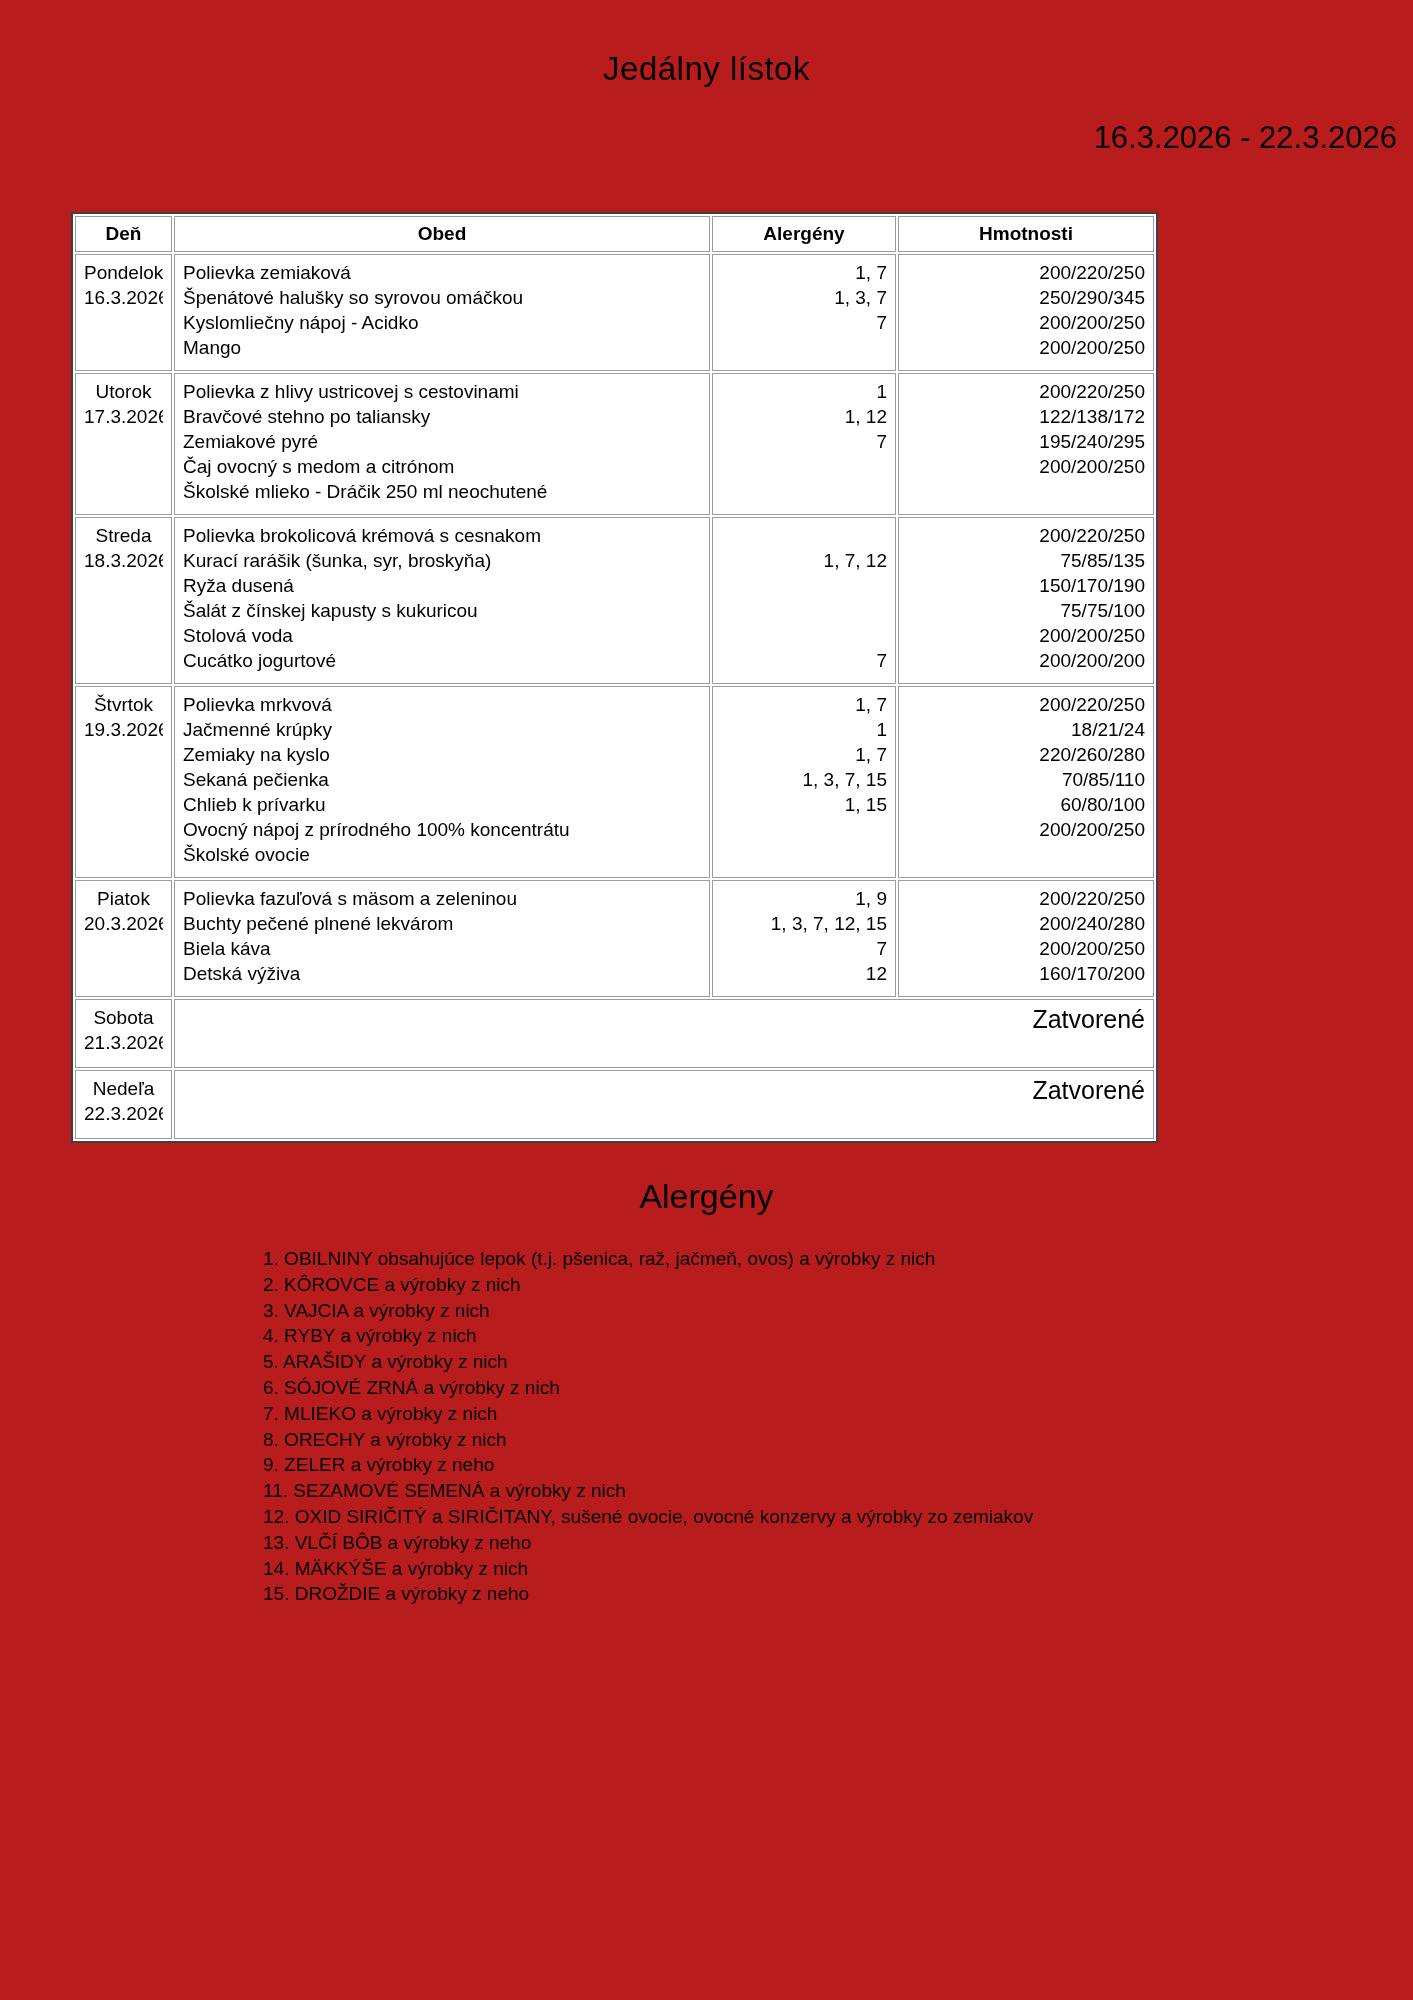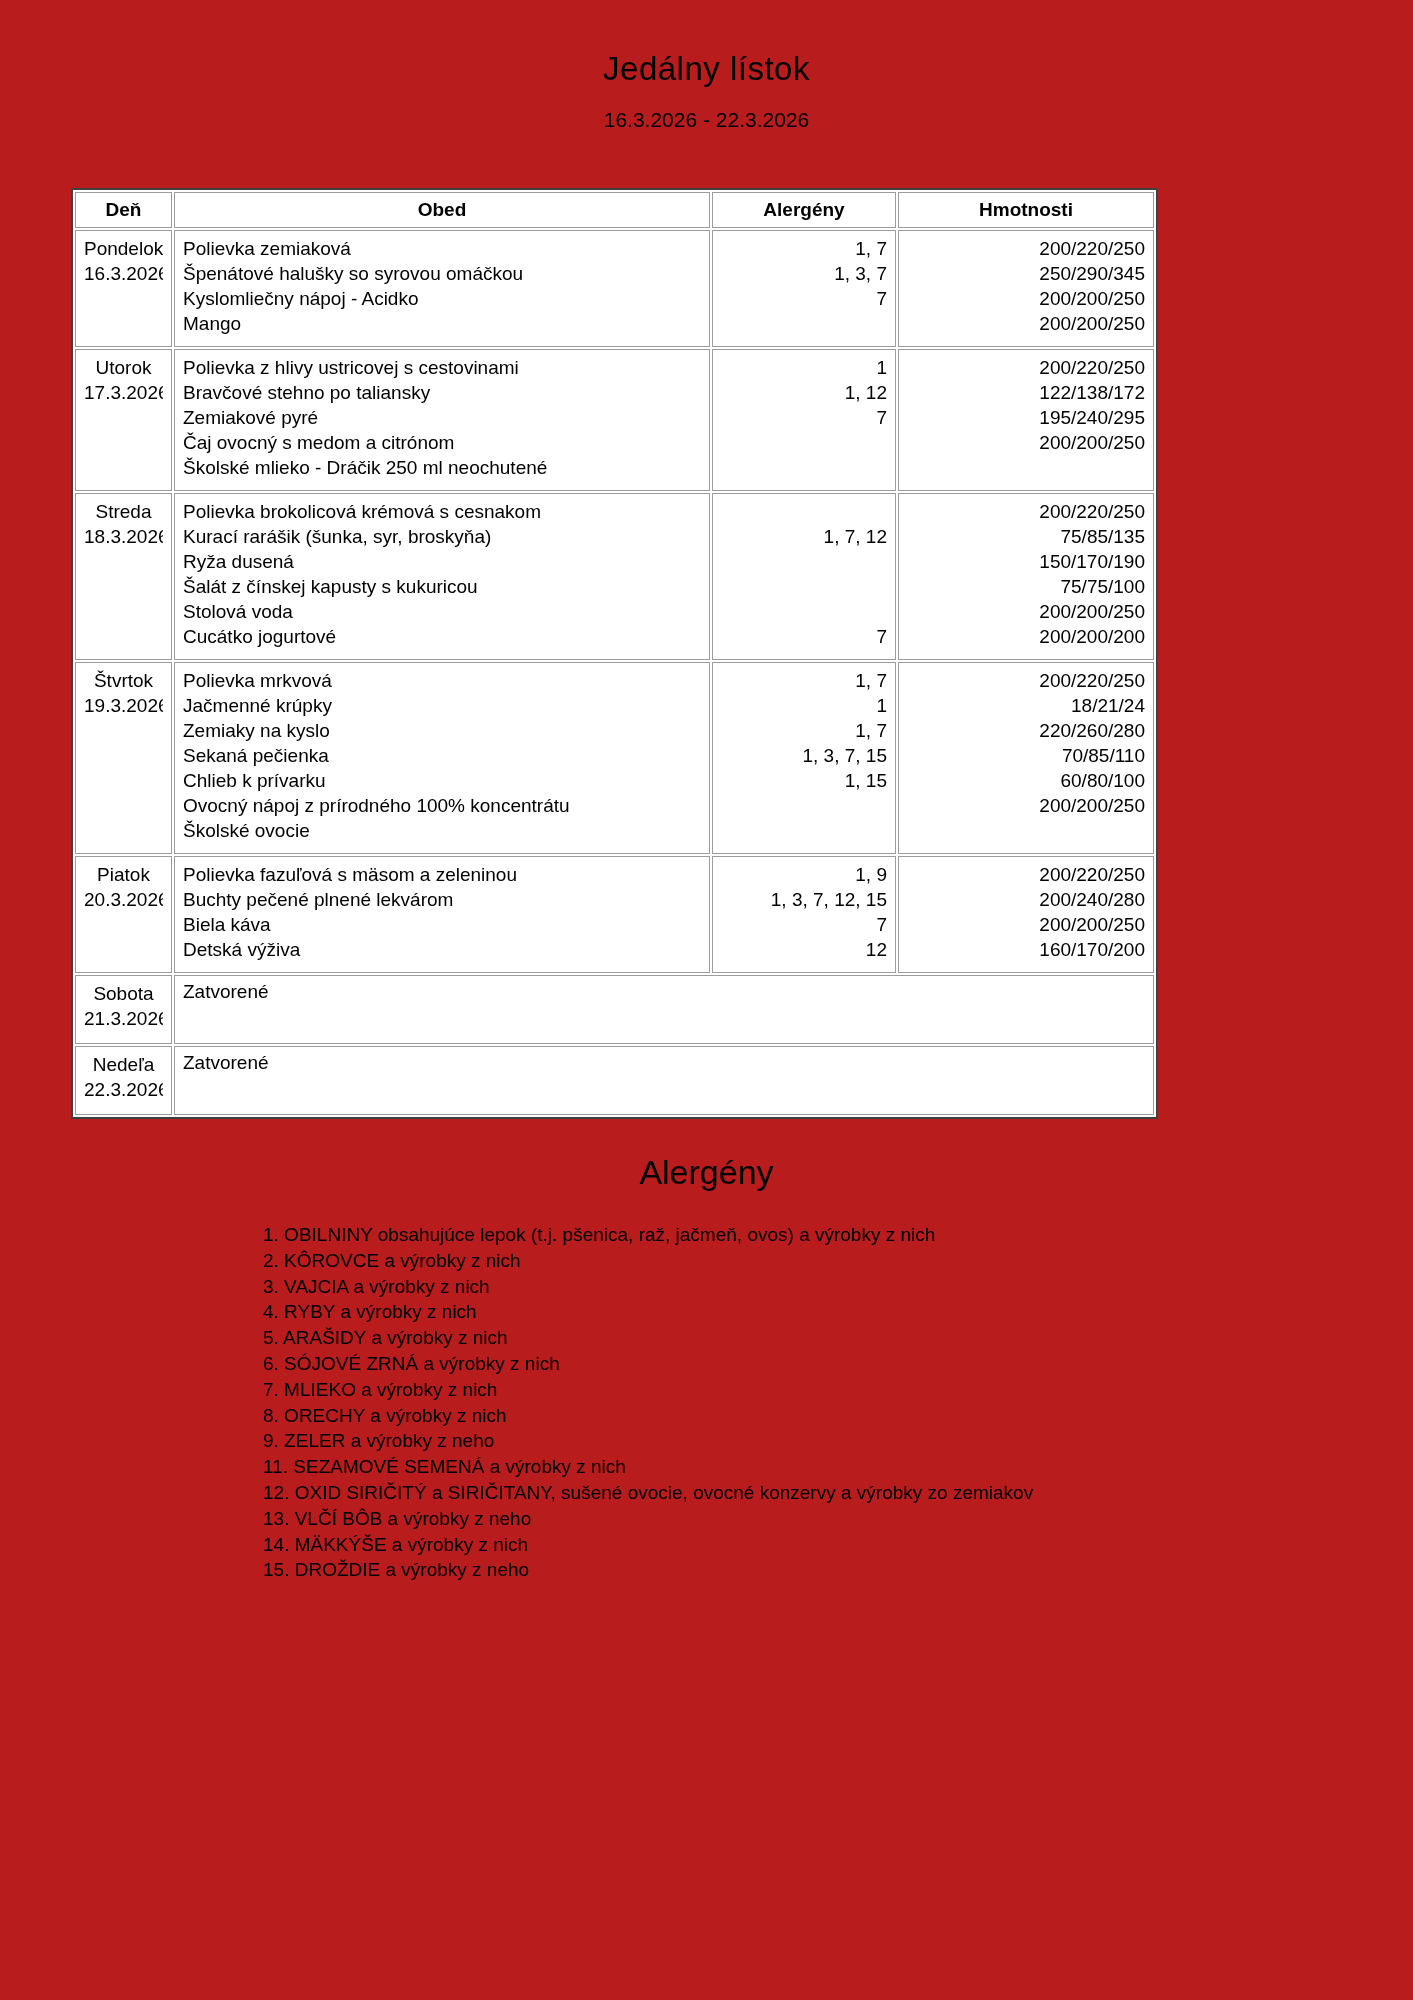--- a/index.html
+++ b/index.html
@@ -5,22 +5,22 @@
   html,body {margin:0; padding:0; background:#ffffff;}
   .page {
     width:1413px; height:2000px; background:#b91c1c; color:#000;
     font-family:"Liberation Sans", sans-serif; overflow:hidden; position:relative;
   }
   .doc-title {
     text-align:center; font-size:33px; font-weight:normal;
     margin:0; padding-top:50px; letter-spacing:0.5px;
   }
   .doc-daterange {
-    text-align:center; font-size:21px; font-weight:normal;
-    margin:4px; padding-top:16px;
+    text-align:right; font-size:31px; font-weight:normal;
+    margin:16px; padding-top:16px;
   }
   table.menu {
     margin:56px 0 0 71px; width:1085px; table-layout:fixed;
     border-collapse:separate; border-spacing:2px;
     border:2px solid #404040; background:#ffffff;
   }
   col.c-day {width:97px;}
   col.c-obed {width:536px;}
   col.c-alerg {width:184px;}
   col.c-hmot {width:256px;}
@@ -30,22 +30,22 @@
   }
   table.menu td {
     border:1px solid #9c9c9c; vertical-align:top;
     padding:5px 8px 10px 8px; background:#ffffff;
   }
   .line {font-size:19px; line-height:25px; white-space:nowrap; overflow:hidden;}
   td.cell-center {padding-left:2px; padding-right:2px;}
   td.cell-center .line {text-align:right;}
   td.closed-cell {
     background:#bdbdbd; border-color:#bdbdbd;
-    text-align:left; vertical-align:middle;
-    font-size:19px; height:52px; padding:0;
+    text-align:right; vertical-align:middle;
+    font-size:25px; height:52px; padding:0;
   }
   td.day-cell {padding-left:8px;text-align:center;}
   .allergens-title {
     text-align:center; font-size:34px; font-weight:normal;
     margin:0; padding-top:34px;
   }
   .allergen-list {
     margin:30px 0 0 263px; font-size:19px; line-height:25.8px;
   }
   .allergen-item {white-space:nowrap;}

